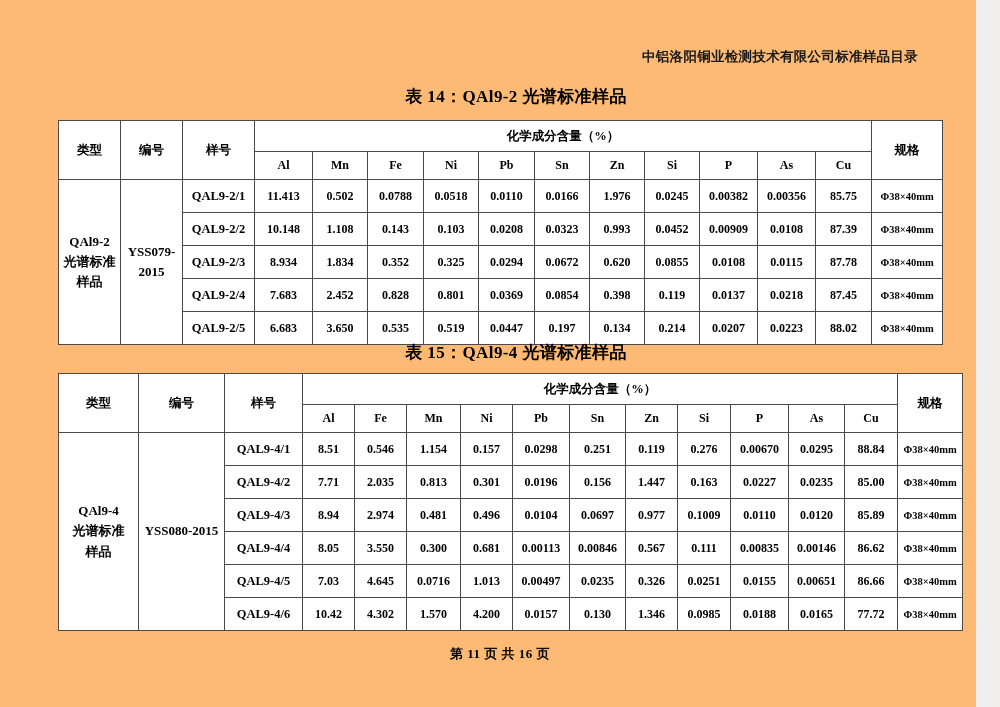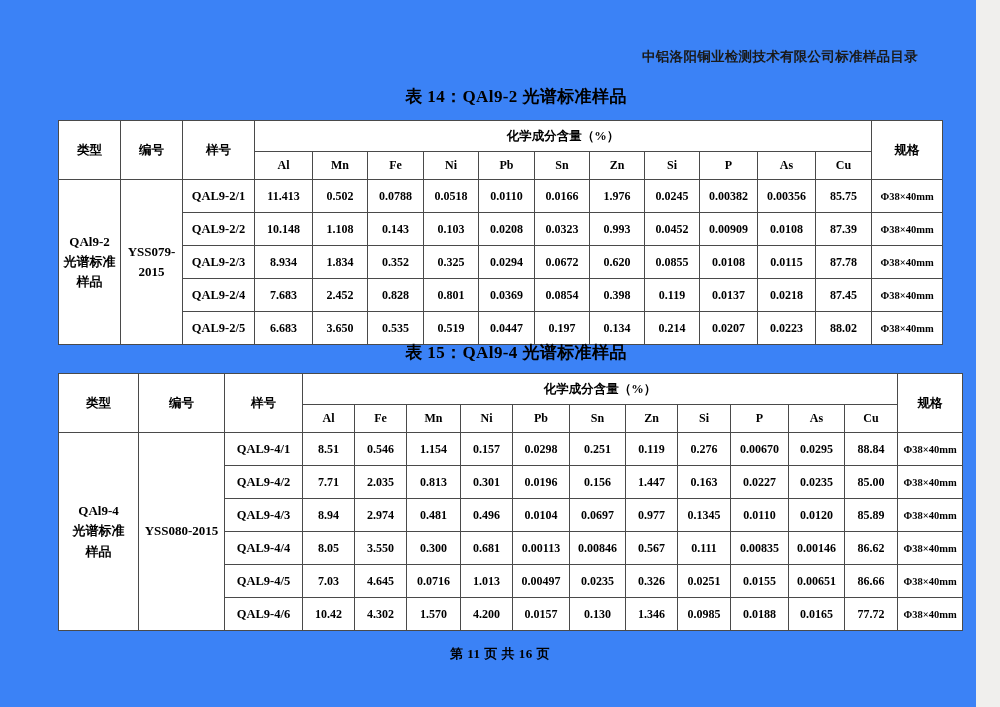--- a/index.html
+++ b/index.html
@@ -10,21 +10,21 @@
     width: 1000px;
     height: 707px;
     background: #f0efed;
     font-family: "Liberation Serif", serif;
     overflow: hidden;
   }
   .page {
     position: relative;
     width: 976px;
     height: 707px;
-    background: #3b82f6;
+    background: #fdba74;
     box-sizing: border-box;
     padding: 0;
   }
   .header-line {
     position: absolute;
     top: 48px;
     right: 58px;
     font-family: "Liberation Serif", serif;
     font-size: 13.5px;
     font-weight: bold;
@@ -346,21 +346,21 @@
         </tr>
         <tr>
           <td class="cell cell-sample">QAL9-4/3</td>
           <td class="cell">8.94</td>
           <td class="cell">2.974</td>
           <td class="cell">0.481</td>
           <td class="cell">0.496</td>
           <td class="cell">0.0104</td>
           <td class="cell">0.0697</td>
           <td class="cell">0.977</td>
-          <td class="cell">0.1345</td>
+          <td class="cell">0.1009</td>
           <td class="cell">0.0110</td>
           <td class="cell">0.0120</td>
           <td class="cell">85.89</td>
           <td class="cell cell-spec">Φ38×40mm</td>
         </tr>
         <tr>
           <td class="cell cell-sample">QAL9-4/4</td>
           <td class="cell">8.05</td>
           <td class="cell">3.550</td>
           <td class="cell">0.300</td>

